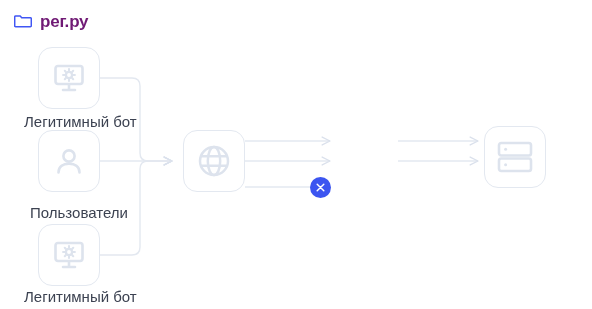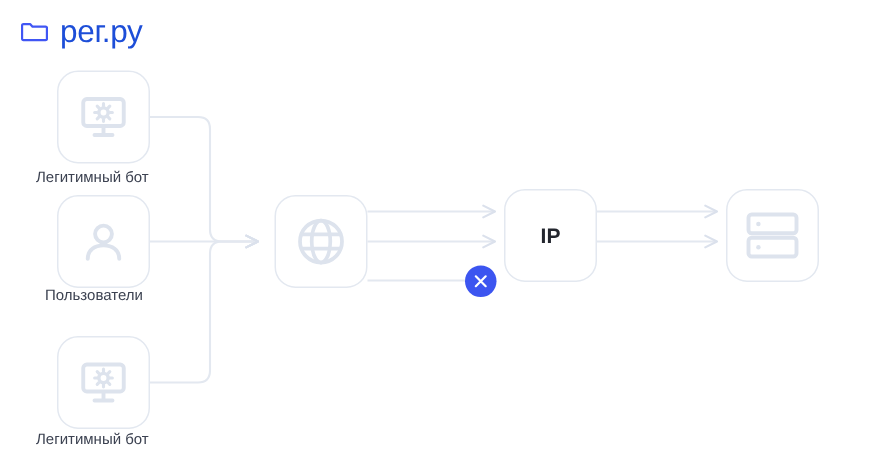--- a/index.html
+++ b/index.html
@@ -27,23 +27,23 @@
     align-items: center;
     gap: 8px;
     height: 24px;
   }
   #brand .folder-ico {
     width: 18px;
     height: 18px;
     display: block;
   }
   #brand .brand-text {
-    font-size: 21px;
-    font-weight: normal;
-    color: #1d4ed8;
+    font-size: 17px;
+    font-weight: bold;
+    color: #701a75;
     letter-spacing: -0.2px;
     line-height: 1;
   }
 
   
   #diagram {
     position: absolute;
     left: 0;
     top: 0;
     width: 592px;
@@ -65,31 +65,31 @@
     border: 1px solid #e3e8f0;
     border-radius: 14px;
     display: flex;
     align-items: center;
     justify-content: center;
   }
   .node svg { display: block; }
 
   .node-label {
     position: absolute;
-    font-size: 10px;
+    font-size: 15px;
     color: #3c4251;
     white-space: nowrap;
     text-align: left;
     line-height: 1.2;
   }
 
   #node-legit      { left: 38px;  top: 47px;  width: 62px; height: 62px; }
   #label-legit     { left: 24px;  top: 113px; width: 120px; }
   #node-users      { left: 38px;  top: 130px; width: 62px; height: 62px; }
-  #label-users     { left: 30px;  top: 192px; width: 120px; }
+  #label-users     { left: 30px;  top: 204px; width: 120px; }
   #node-attacker   { left: 38px;  top: 224px; width: 62px; height: 62px; }
   #label-attacker  { left: 24px;  top: 288px; width: 130px; }
 
   #node-globe      { left: 183px; top: 130px; width: 62px; height: 62px; }
   #node-ip         { left: 336px; top: 126px; width: 62px; height: 62px;
                       font-size: 14px; font-weight: bold; color: #23262e; }
   #node-server     { left: 484px; top: 126px; width: 62px; height: 62px; }
 
   
   #blocked-badge {
@@ -190,23 +190,20 @@
         <svg width="36" height="36" viewBox="0 0 36 36" xmlns="http://www.w3.org/2000/svg">
           <g fill="none" stroke="#dde3ed" stroke-width="2.5">
             <circle cx="18" cy="18" r="14"></circle>
             <ellipse cx="18" cy="18" rx="6.2" ry="14"></ellipse>
             <path d="M4.6 13.2 H31.4 M4.6 22.8 H31.4"></path>
           </g>
         </svg>
       </span>
     </div>
 
-    <div class="node" id="node-ip">
-      <span>IP</span>
-    </div>
 
     <div class="node" id="node-server">
       <span>
         <svg width="38" height="38" viewBox="0 0 38 38" xmlns="http://www.w3.org/2000/svg">
           <rect x="3" y="5" width="32" height="12.5" rx="2.2" fill="none" stroke="#dde3ed" stroke-width="2.6"></rect>
           <rect x="3" y="20.5" width="32" height="12.5" rx="2.2" fill="none" stroke="#dde3ed" stroke-width="2.6"></rect>
           <circle cx="9.6" cy="11.3" r="1.5" fill="#dde3ed"></circle>
           <circle cx="9.6" cy="26.8" r="1.5" fill="#dde3ed"></circle>
         </svg>
       </span>

